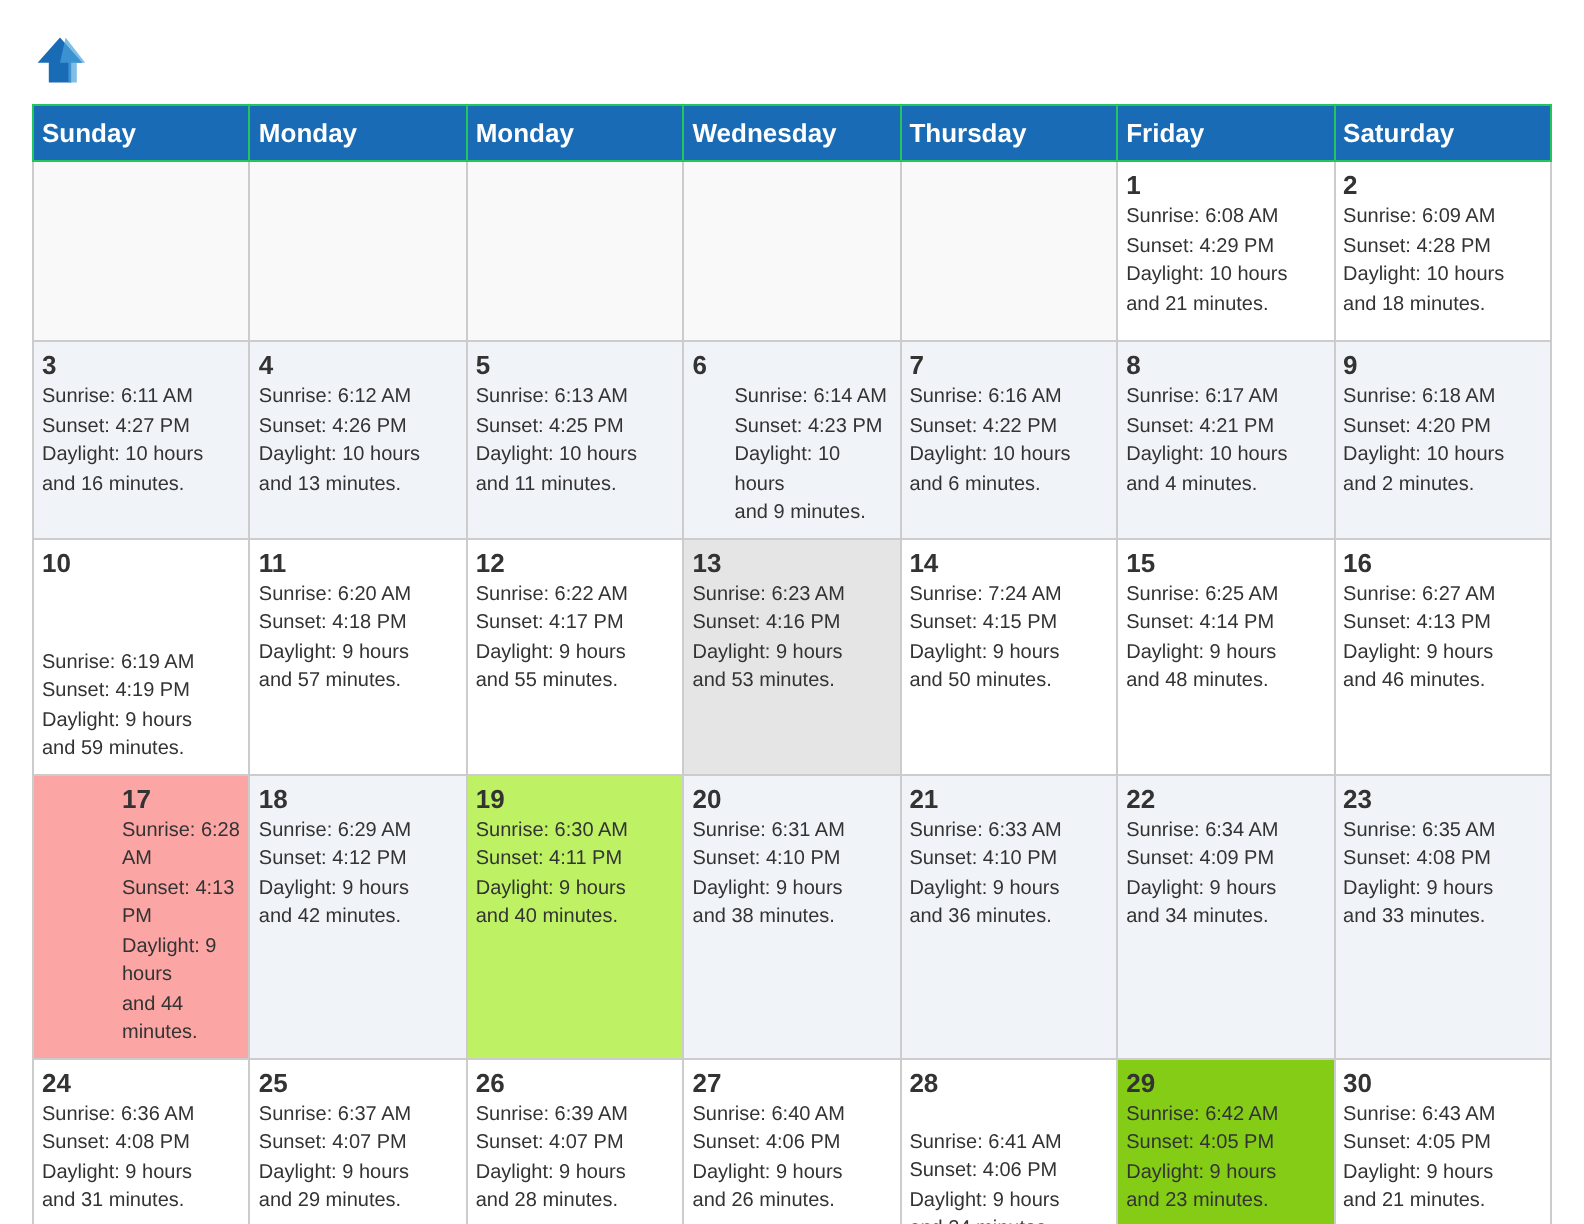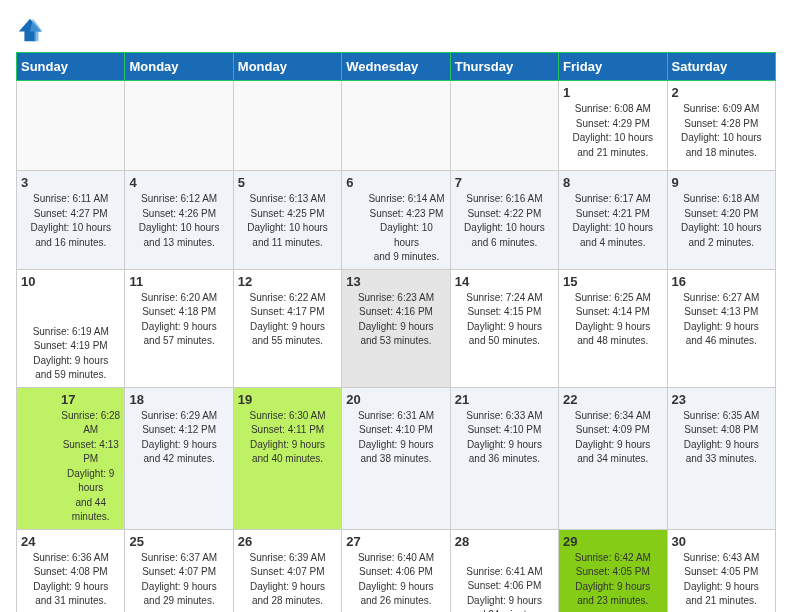--- a/index.html
+++ b/index.html
@@ -84,21 +84,20 @@
     .day-number {
       font-weight: bold;
       font-size: 13px;
       margin-bottom: 2px;
       display: block;
     }
     .day-info {
       font-size: 10px;
       line-height: 1.45;
       color: #333;
-      text-align: center;
     }
     .week-row td {
       height: 90px;
     }
   </style>
 </head>
 <body>
 
 <div class="header-area">
   <div class="logo">
@@ -247,21 +246,21 @@
         </td>
         <td style="background: rgb(255, 255, 255);">
           <span class="day-number">16</span>
           <div class="day-info" style="white-space: pre-line;">Sunrise: 6:27 AM
 Sunset: 4:13 PM
 Daylight: 9 hours
 and 46 minutes.</div>
         </td>
       </tr>
       <tr class="week-row">
-        <td style="background: #bef264; padding-left: 44px;">
+        <td style="background: #fca5a5; padding-left: 44px;">
           <span class="day-number">17</span>
           <div class="day-info" style="white-space: pre-line;">Sunrise: 6:28 AM
 Sunset: 4:13 PM
 Daylight: 9 hours
 and 44 minutes.</div>
         </td>
         <td style="background: rgb(240, 244, 248);">
           <span class="day-number">18</span>
           <div class="day-info" style="white-space: pre-line;">Sunrise: 6:29 AM
 Sunset: 4:12 PM

